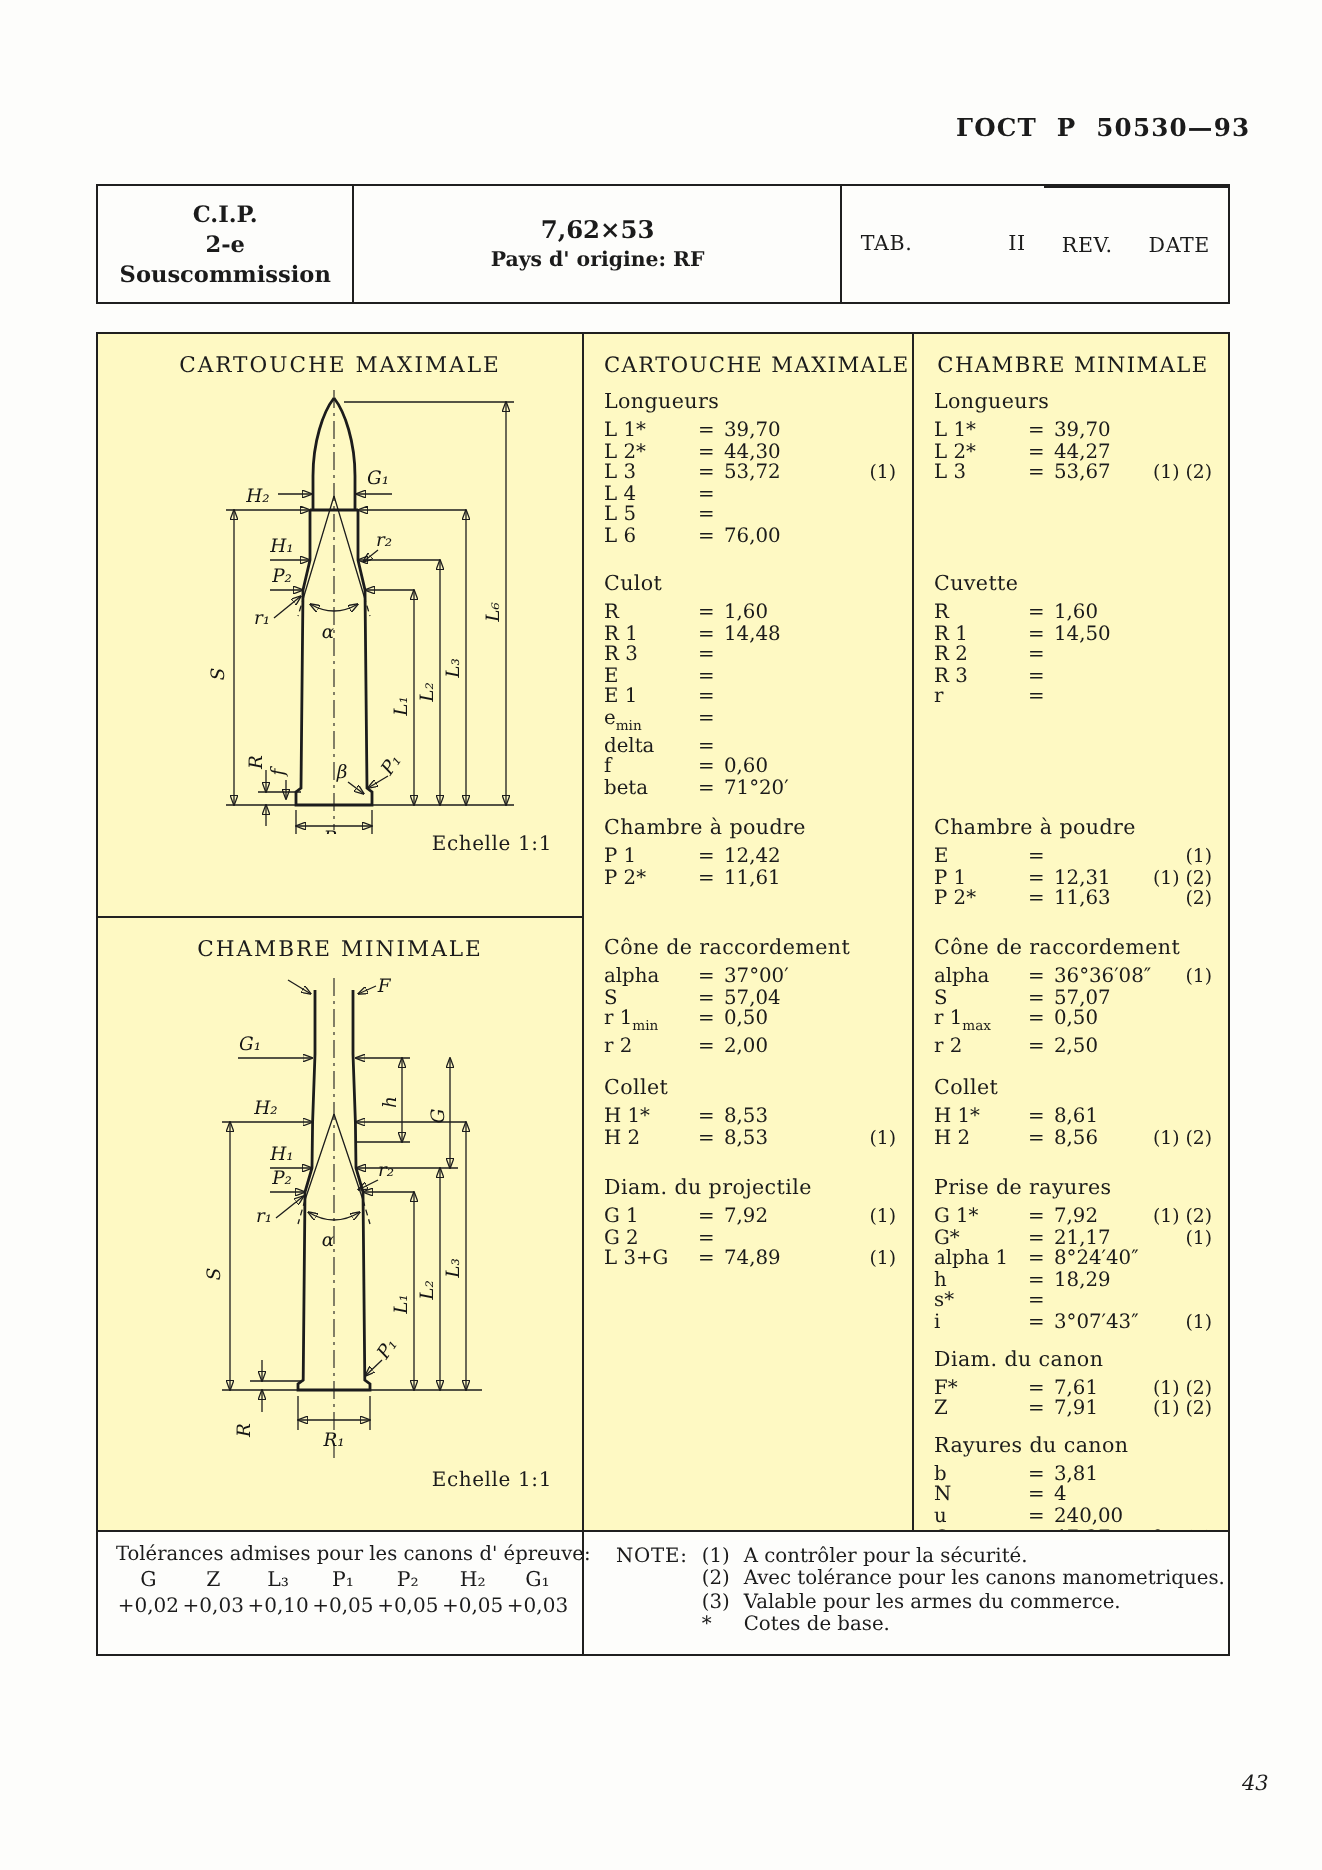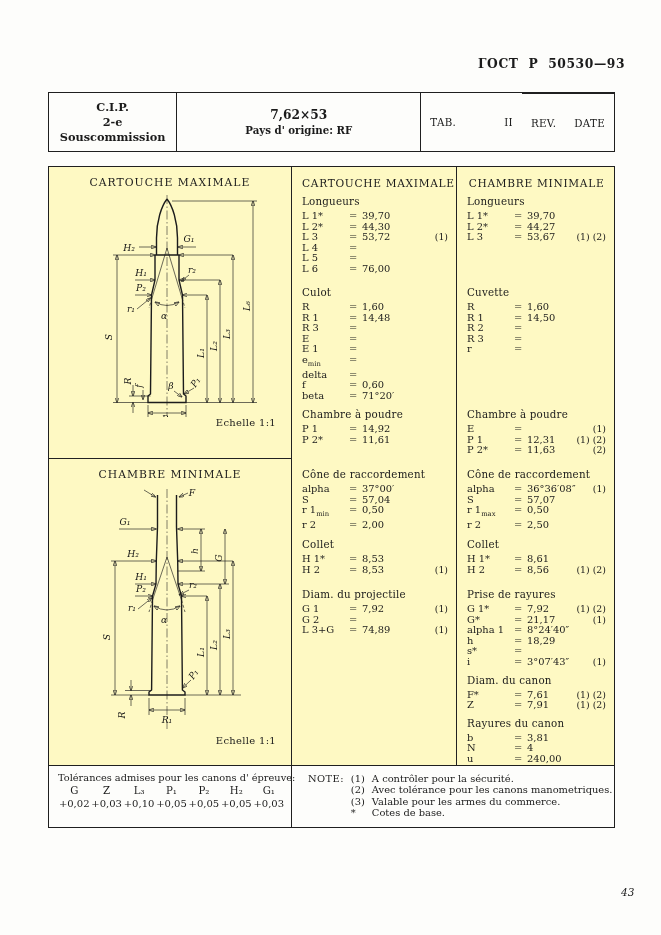--- a/index.html
+++ b/index.html
@@ -354,21 +354,21 @@
             <span class="dn"></span>
           </div>
         </div>
     </div>
     <div class="sec sec-3">
       <div class="sec-h">Chambre à poudre</div>
       <div>
           <div class="drow">
             <span class="dl">P 1</span>
             <span class="de">=</span>
-            <span class="dv">14,92</span>
+            <span class="dv">12,42</span>
             <span class="dn"></span>
           </div>
           <div class="drow">
             <span class="dl">P 2*</span>
             <span class="de">=</span>
             <span class="dv">11,61</span>
             <span class="dn"></span>
           </div>
         </div>
     </div>

